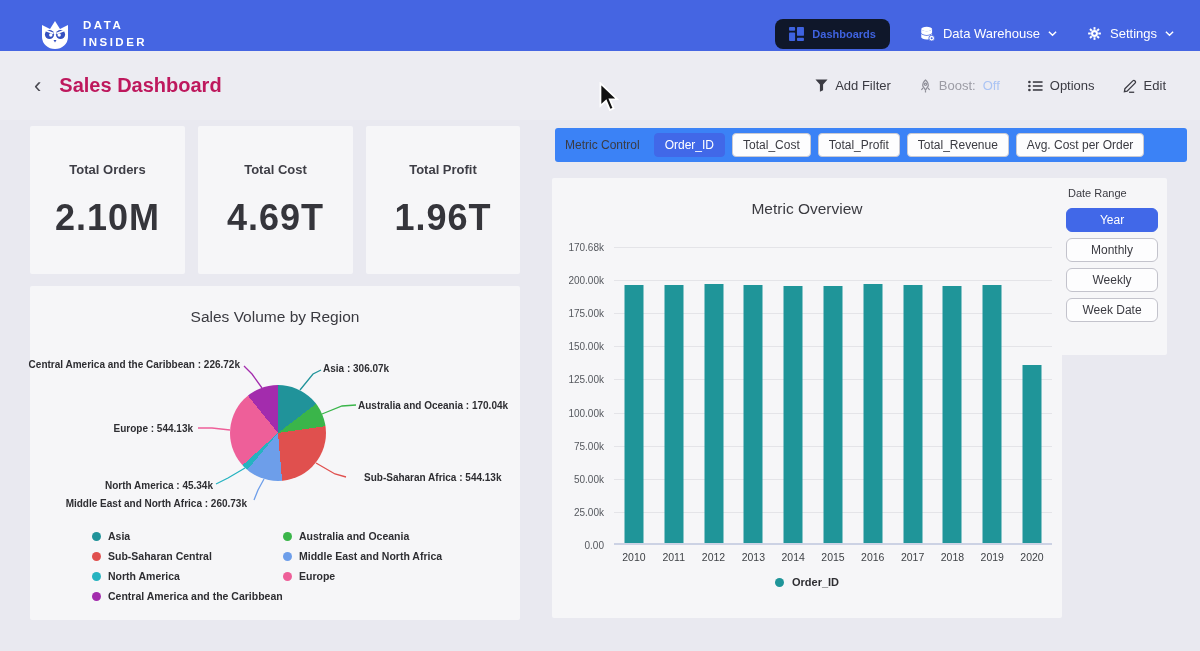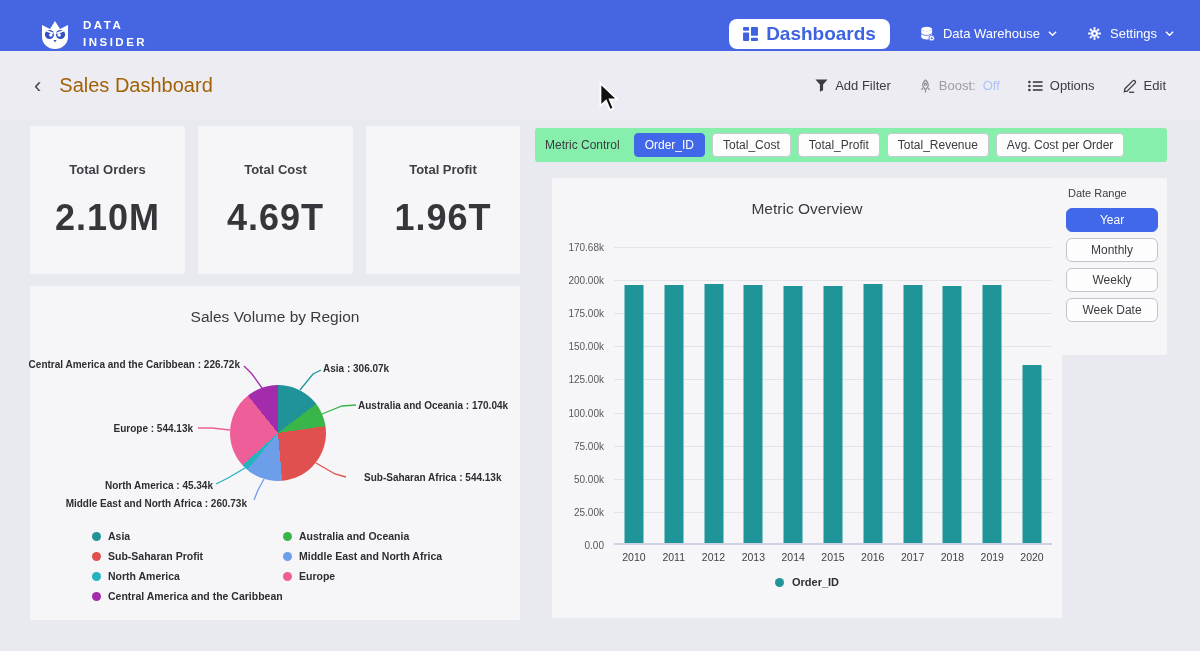--- a/index.html
+++ b/index.html
@@ -4,44 +4,44 @@
 <style>
   * { margin:0; padding:0; box-sizing:border-box; }
   html,body { width:1200px; height:651px; font-family:"Liberation Sans", sans-serif; background:#e9e9f0; overflow:hidden; }
   .app { position:relative; width:1200px; height:651px; }
 
   
   .navbar { position:absolute; top:0; left:0; width:100%; height:51px; background:#4565e2; display:flex; align-items:center; justify-content:space-between; padding:16px 26px 0 38px; }
   .brand { display:flex; align-items:center; gap:11px; }
   .brand-text { color:#fff; font-size:11.5px; font-weight:bold; letter-spacing:2.5px; line-height:1.4; }
   .nav-right { display:flex; align-items:center; gap:30px; }
-  .nav-pill { display:flex; align-items:center; gap:8px; background:#ffffff; color:#3f63e0; border:none; border-radius:8px; height:30px; padding:0 14px; font-size:19px; font-weight:bold; font-family:inherit; cursor:pointer; }
+  .nav-pill { display:flex; align-items:center; gap:8px; background:#0f172a; color:#3f63e0; border:none; border-radius:8px; height:30px; padding:0 14px; font-size:11px; font-weight:bold; font-family:inherit; cursor:pointer; }
   .nav-link { display:flex; align-items:center; gap:8px; background:none; border:none; color:#fff; font-size:13px; font-weight:500; font-family:inherit; cursor:pointer; }
   .chev { width:9px; height:9px; }
 
   
   .page-header { position:absolute; top:51px; left:0; width:100%; height:69px; background:#ececf2; display:flex; align-items:center; padding:0 34px; }
   .back-btn { background:none; border:none; font-size:22px; color:#4a4a52; cursor:pointer; line-height:1; margin-right:18px; }
-  .page-title { font-size:20px; font-weight:400; color:#a16207; }
+  .page-title { font-size:20px; font-weight:700; color:#be185d; }
   .toolbar { margin-left:auto; display:flex; align-items:center; gap:28px; font-size:13px; font-weight:500; color:#3a3a42; }
   .tool-item { display:flex; align-items:center; gap:7px; cursor:pointer; background:none; border:none; font:inherit; color:inherit; }
   .tool-item.muted { color:#9b9ba4; cursor:default; }
   .boost-off { color:#abc4f4; }
 
   
   .card { position:absolute; background:#f6f6f8; border-radius:2px; }
 
   .kpi { text-align:center; }
   .kpi-label { margin-top:36px; font-size:13px; font-weight:700; color:#3e3e46; }
   .kpi-value { margin-top:20px; font-size:36px; font-weight:600; color:#35353b; letter-spacing:1px; }
 
   .card-title { text-align:center; font-size:15.5px; font-weight:500; color:#3a3a40; }
 
   
-  .metric-bar { position:absolute; left:535px; top:128px; width:632px; height:34px; background:#86efac; border-radius:3px; display:flex; align-items:center; padding-left:8px; }
+  .metric-bar { position:absolute; left:555px; top:128px; width:632px; height:34px; background:#3b82f6; border-radius:3px; display:flex; align-items:center; padding-left:8px; }
   .metric-label { font-size:12px; font-weight:500; color:#3b3b42; margin:0 14px 0 2px; }
   .pill-btn { height:24px; padding:0 10px; margin-right:7px; background:#fdfdfe; border:1px solid #c9c9d2; border-radius:4px; font-size:12px; color:#3b3b42; font-family:inherit; cursor:pointer; display:flex; align-items:center; }
   .pill-btn.sel { background:#4168e8; border-color:#4168e8; color:#fff; }
 
   
   .chart-card { left:552px; top:178px; width:510px; height:440px; }
   .bar-yaxis { position:absolute; left:0; top:69px; width:52px; height:298px; }
   .bar-yaxis span { position:absolute; right:0; width:52px; text-align:right; font-size:10px; color:#55585e; }
   .bar-plot { position:absolute; left:62px; top:69px; width:438px; height:298px; border-bottom:2px solid #ccd2e4; display:flex; justify-content:space-around; }
   .gridline { position:absolute; left:0; width:100%; height:1px; background:#e4e4e8; }
@@ -295,21 +295,21 @@
         <polyline points="232,102 222,88 214,80" fill="none" stroke="#a32cad" stroke-width="1.3"></polyline>
       </svg>
     <div class="pie" style="background: conic-gradient(rgb(32, 147, 154) 0deg, rgb(32, 147, 154) 52.54deg, rgb(58, 181, 74) 52.54deg, rgb(58, 181, 74) 81.73deg, rgb(224, 80, 78) 81.73deg, rgb(224, 80, 78) 175.14deg, rgb(109, 158, 234) 175.14deg, rgb(109, 158, 234) 219.89deg, rgb(38, 179, 192) 219.89deg, rgb(38, 179, 192) 227.68deg, rgb(238, 95, 153) 227.68deg, rgb(238, 95, 153) 321.08deg, rgb(163, 44, 173) 321.08deg, rgb(163, 44, 173) 360deg);"></div>
     <div class="pie-legend-col" style="left:62px;">
         <div class="legend-item">
           <span class="dot" style="background: rgb(32, 147, 154);"></span>
           <span>Asia</span>
         </div>
         <div class="legend-item">
           <span class="dot" style="background: rgb(224, 80, 78);"></span>
-          <span>Sub-Saharan Profit</span>
+          <span>Sub-Saharan Central</span>
         </div>
         <div class="legend-item">
           <span class="dot" style="background: rgb(38, 179, 192);"></span>
           <span>North America</span>
         </div>
         <div class="legend-item">
           <span class="dot" style="background: rgb(163, 44, 173);"></span>
           <span>Central America and the Caribbean</span>
         </div>
       </div>

